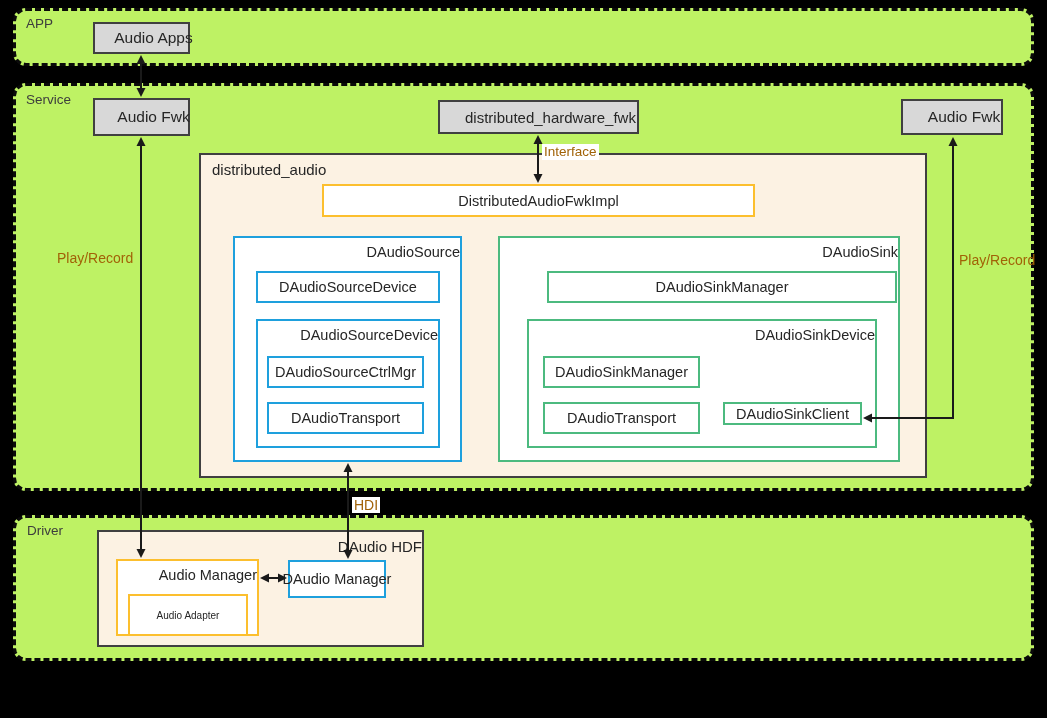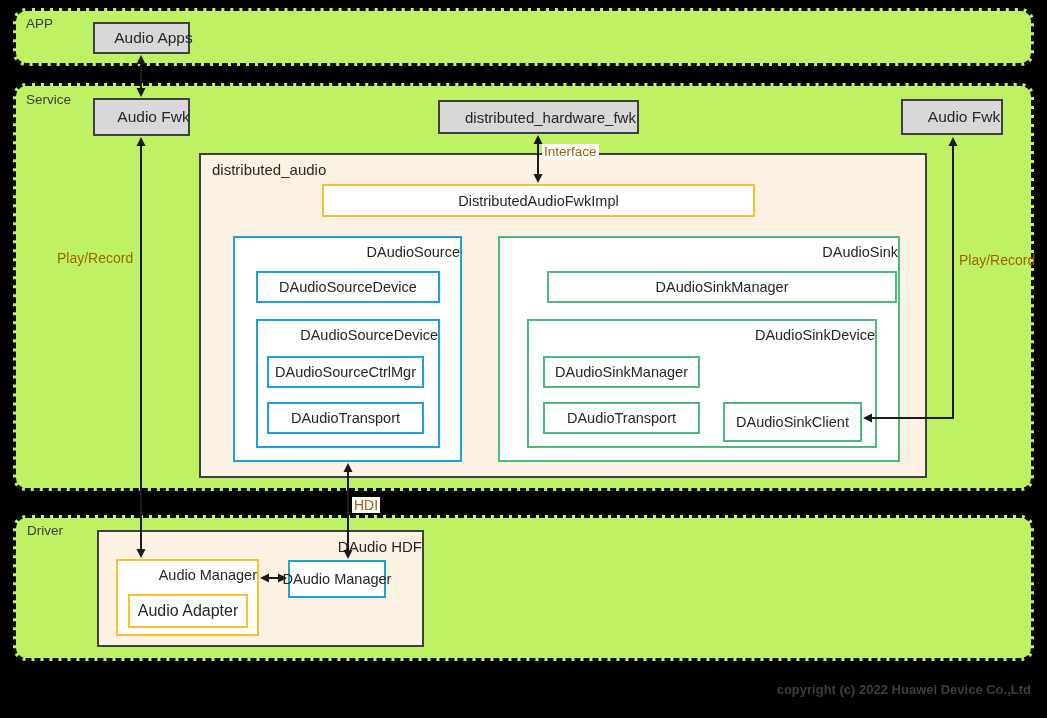--- a/index.html
+++ b/index.html
@@ -80,29 +80,29 @@
 
   <div class="node green container-box" style="left:498px;top:236px;width:402px;height:226px;">
     <div class="container-title">DAudioSink</div>
   </div>
   <div class="node green" style="left:527px;top:271px;width:350px;height:32px;margin-left:20px;">DAudioSinkManager</div>
   <div class="node green container-box" style="left:527px;top:319px;width:350px;height:129px;">
     <div class="container-title">DAudioSinkDevice</div>
   </div>
   <div class="node green" style="left:543px;top:356px;width:157px;height:32px;">DAudioSinkManager</div>
   <div class="node green" style="left:543px;top:402px;width:157px;height:32px;">DAudioTransport</div>
-  <div class="node green" style="left:723px;top:402px;width:139px;height:40px;">DAudioSinkClient</div>
+  <div class="node green" style="left:723px;top:402px;width:139px;height:23px;">DAudioSinkClient</div>
 
   <div class="node cream container-box" style="left:97px;top:530px;width:327px;height:117px;">
     <div class="container-title" style="font-size:15px;">DAudio HDF</div>
   </div>
   <div class="node yellow container-box" style="left:116px;top:559px;width:143px;height:77px;">
     <div class="container-title">Audio Manager</div>
   </div>
-  <div class="node yellow" style="left:128px;top:594px;width:120px;height:34px;font-size:16px;">Audio Adapter</div>
+  <div class="node yellow" style="left:128px;top:594px;width:120px;height:42px;font-size:10px;">Audio Adapter</div>
   <div class="node blue" style="left:288px;top:560px;width:98px;height:38px;">DAudio Manager</div>
 
   <div class="edge-label" style="left:57px;top:250px;">Play/Record</div>
   <div class="edge-label" style="left:959px;top:252px;">Play/Record</div>
   <div class="edge-label on-line" style="left:542px;top:144px;font-size:13.5px;">Interface</div>
   <div class="edge-label on-line" style="left:352px;top:497px;">HDI</div>
 
   <svg id="connectors" width="1047" height="718" viewBox="0 0 1047 718">
     <g stroke="#1a1a1a" stroke-width="2" fill="#1a1a1a">
 
@@ -137,14 +137,13 @@
       </g>
 
       <g>
         <polyline points="869,418 953,418 953,143" fill="none"></polyline>
         <polygon points="863,418 872,413.5 872,422.5" stroke="none"></polygon>
         <polygon points="953,137 948.5,146 957.5,146" stroke="none"></polygon>
       </g>
     </g>
   </svg>
 
-  <div id="copyright">copyright (c) 2022 Huawei Device Co.,Ltd</div>
 </div>
 
 </body></html>

